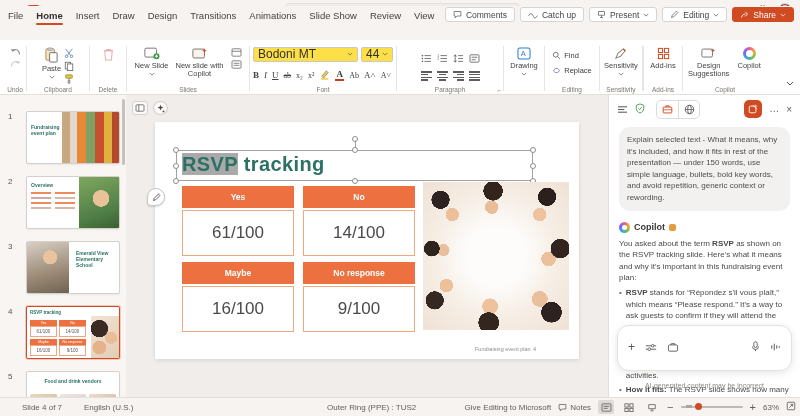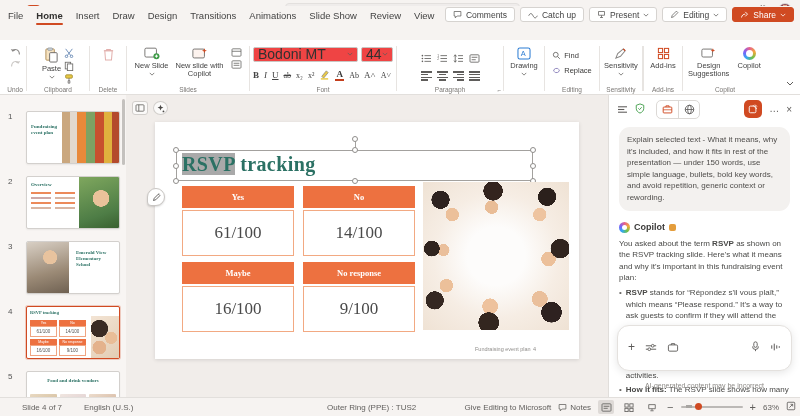--- a/index.html
+++ b/index.html
@@ -32,37 +32,37 @@
   .pillbtn.sharebtn{background:var(--accent);border-color:var(--accent);color:#fff;}
 
   
   .ribbon{position:absolute;left:0;top:40px;right:0;height:55px;background:#fff;border-bottom:1px solid #e2dfdc;display:flex;align-items:stretch;padding:3px 4px 0 4px;}
   .rgroup{position:relative;display:flex;align-items:flex-start;justify-content:center;gap:3px;padding:2px 3px 11px 3px;}
   .glabel{position:absolute;bottom:1px;left:0;right:0;text-align:center;font-size:6.5px;color:#7a7774;white-space:nowrap;}
   .rdiv{width:1px;background:#e7e4e1;margin:3px 0;}
   .rbig{display:flex;flex-direction:column;align-items:center;gap:2px;font-size:7.5px;color:#444;text-align:center;line-height:1.1;padding-top:2px;}
   .rsmallcol{display:flex;flex-direction:column;gap:3px;align-items:center;padding-top:3px;}
   .chev{display:inline-block;}
-  .fontbox{display:flex;align-items:center;justify-content:space-between;height:15px;border:1px solid #c9c6c3;border-radius:2px;font-size:14px;padding:0 4px;color:#323130;background:#ef4444;}
+  .fontbox{display:flex;align-items:center;justify-content:space-between;height:15px;border:1px solid #c9c6c3;border-radius:2px;font-size:12px;padding:0 4px;color:#323130;background:#fde047;}
   .fonticons{display:flex;gap:5px;align-items:center;margin-top:4px;font-size:9px;color:#444;}
   .fi{font-family:"Liberation Serif",serif;}
   .alignrow{display:flex;gap:5px;align-items:center;}
   .albars{display:inline-flex;flex-direction:column;gap:1.5px;}
   .albars i{display:block;height:1.2px;background:#5f5d5b;}
   .collapse-chev{position:absolute;right:6px;bottom:4px;color:#5f5d5b;}
 
   
   .main{position:absolute;left:0;top:95px;right:0;bottom:19px;display:flex;}
   .thumbs{position:relative;width:126px;background:#f8f5f3;overflow:hidden;padding:16px 6px 0 8px;}
   .titem{display:flex;gap:4px;margin-bottom:12px;}
   .tnum{width:14px;font-size:8px;color:#555;padding-top:1px;}
   .tbox{position:relative;width:94px;height:53px;background:#fff;border:1px solid #d3d0cd;border-radius:2px;box-shadow:0 1px 2px rgba(0,0,0,.06);overflow:hidden;}
   .titem.selected .tbox{border:1.5px solid var(--accent);box-shadow:0 0 0 1px rgba(208,74,34,.25);}
   .tscroll{position:absolute;right:1px;top:4px;width:3px;height:66px;background:#c4c1be;border-radius:2px;}
-  .serif{font-family:Liberation Serif, serif;}
+  .serif{font-family:Liberation Sans, sans-serif;}
   .t-title{color:var(--teal);font-weight:bold;}
   .photo1{position:absolute;right:0;top:0;bottom:0;width:62%;background:linear-gradient(90deg,#caa77e 0 14%,#e2d9ce 14% 26%,#e8893a 26% 42%,#7da263 42% 58%,#c8502e 58% 74%,#e0b13e 74% 88%,#b44a2c 88%);}
   .photo2{position:absolute;right:0;top:0;bottom:0;width:44%;background:radial-gradient(circle at 55% 42%,#e9c29a 22%,transparent 23%),linear-gradient(160deg,#7fa75e,#4e7d46 70%,#39602f);}
   .photo3{position:absolute;left:0;top:0;bottom:0;width:46%;background:radial-gradient(circle at 55% 30%,#e8c39e 16%,transparent 17%),linear-gradient(165deg,#d8cfc4,#9b8a76 60%,#6f6152);}
   .photo5{position:absolute;left:3px;right:3px;bottom:3px;height:26px;display:flex;gap:3px;}
   .photo5 i{flex:1;border-radius:1px;background:linear-gradient(150deg,#e8d9c2,#cbb089);}
   .photo5 i:nth-child(2){background:linear-gradient(150deg,#f0e6e0,#d8c2c9);}
   .photo5 i:nth-child(3){background:linear-gradient(150deg,#ecdccd,#c9a387);}
   .minitable{position:absolute;left:3px;top:13px;width:56px;}
   .minitable .mrow{display:flex;gap:2px;margin-bottom:2px;}

